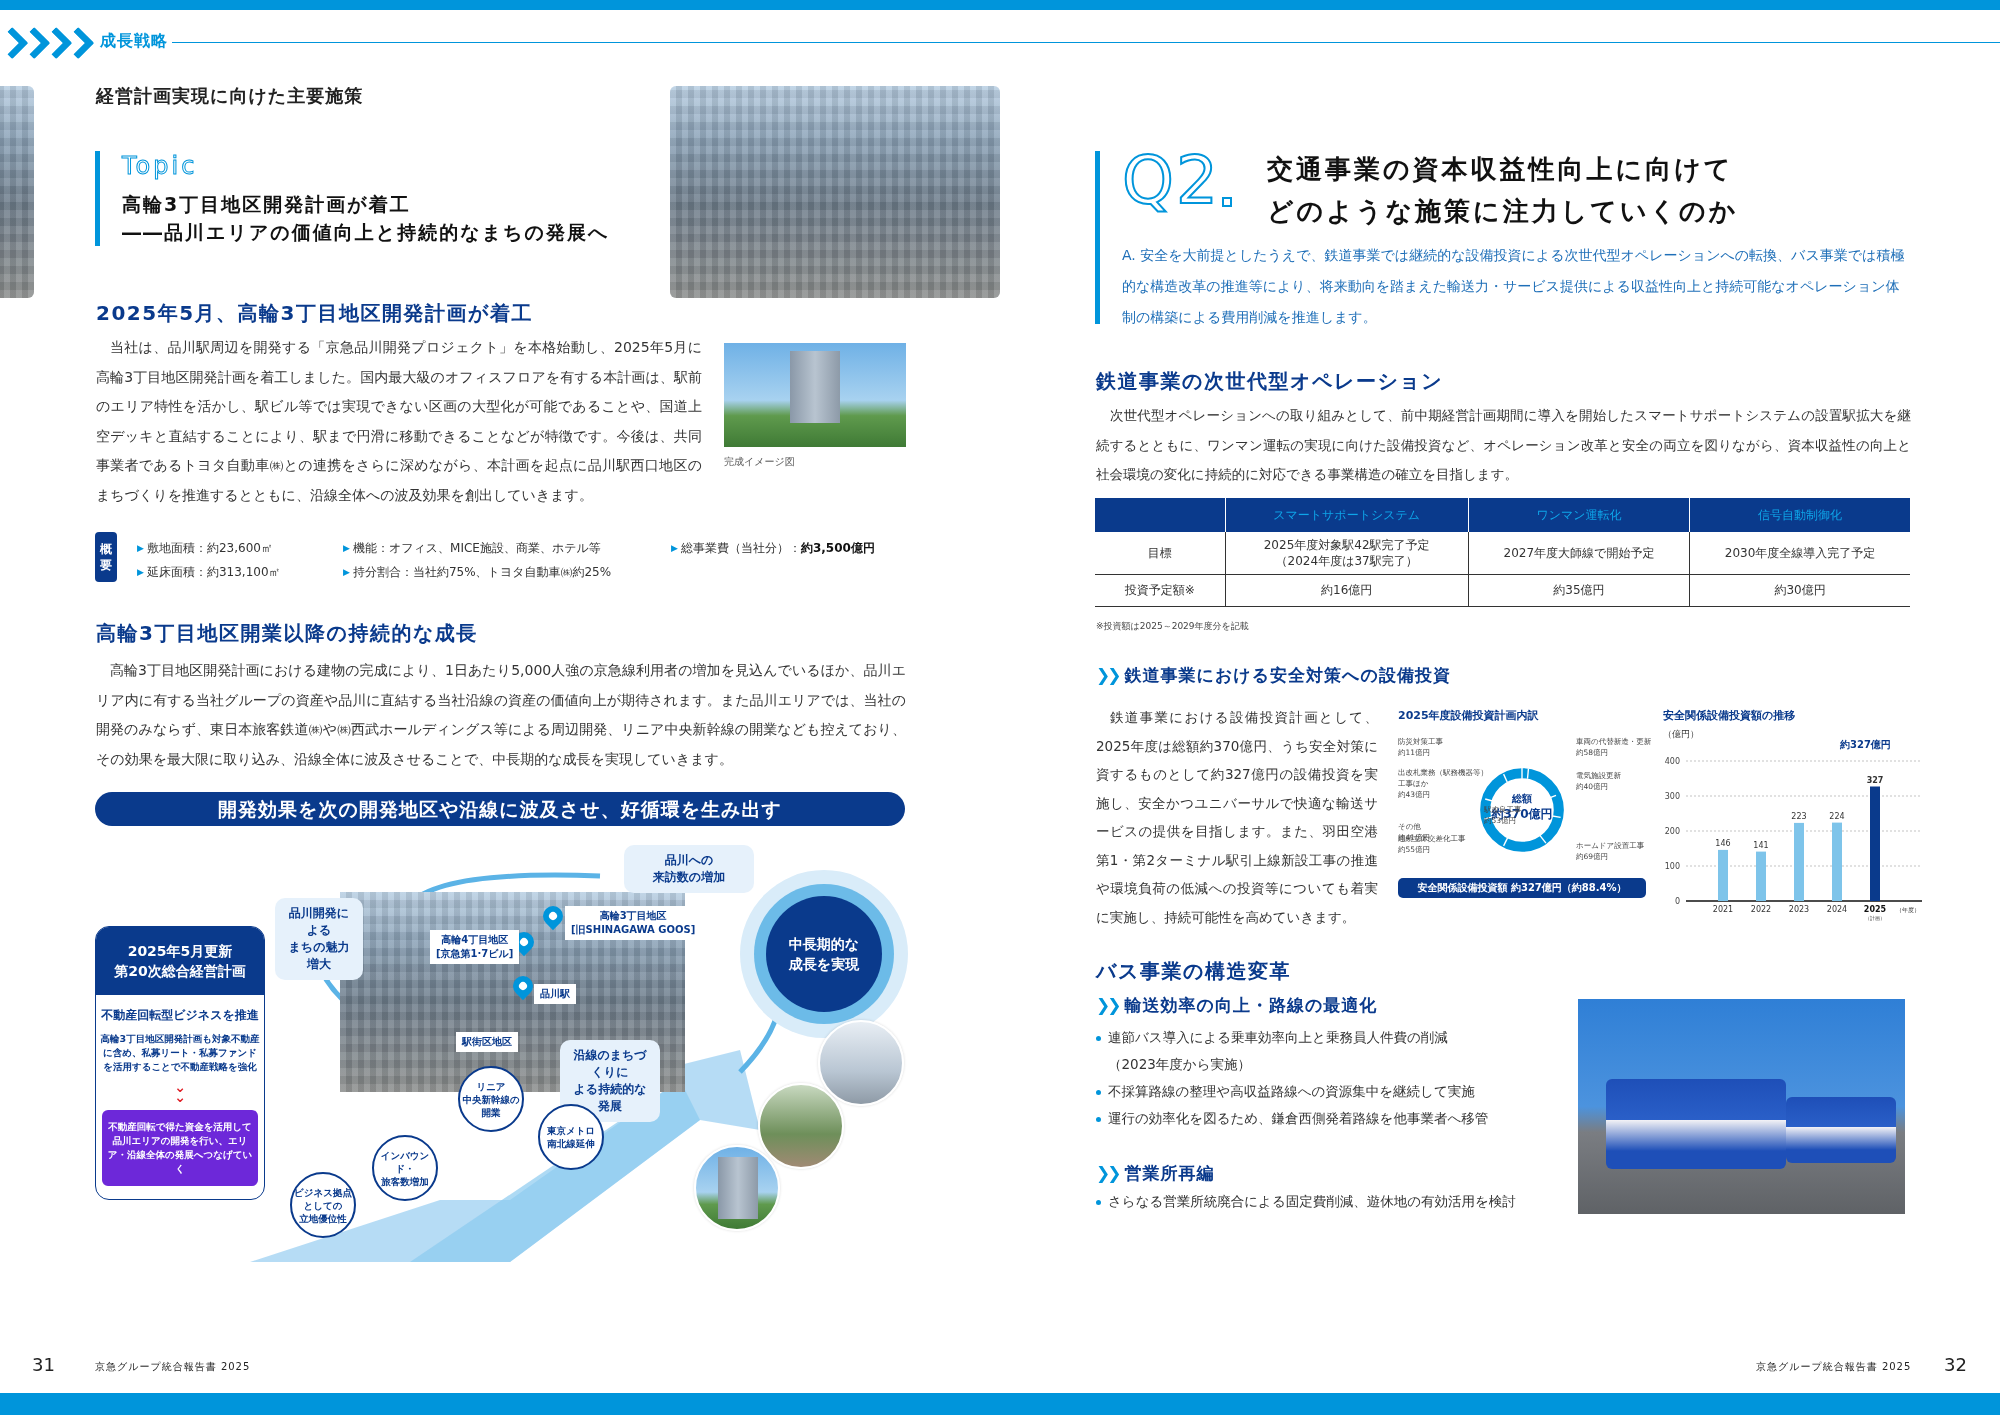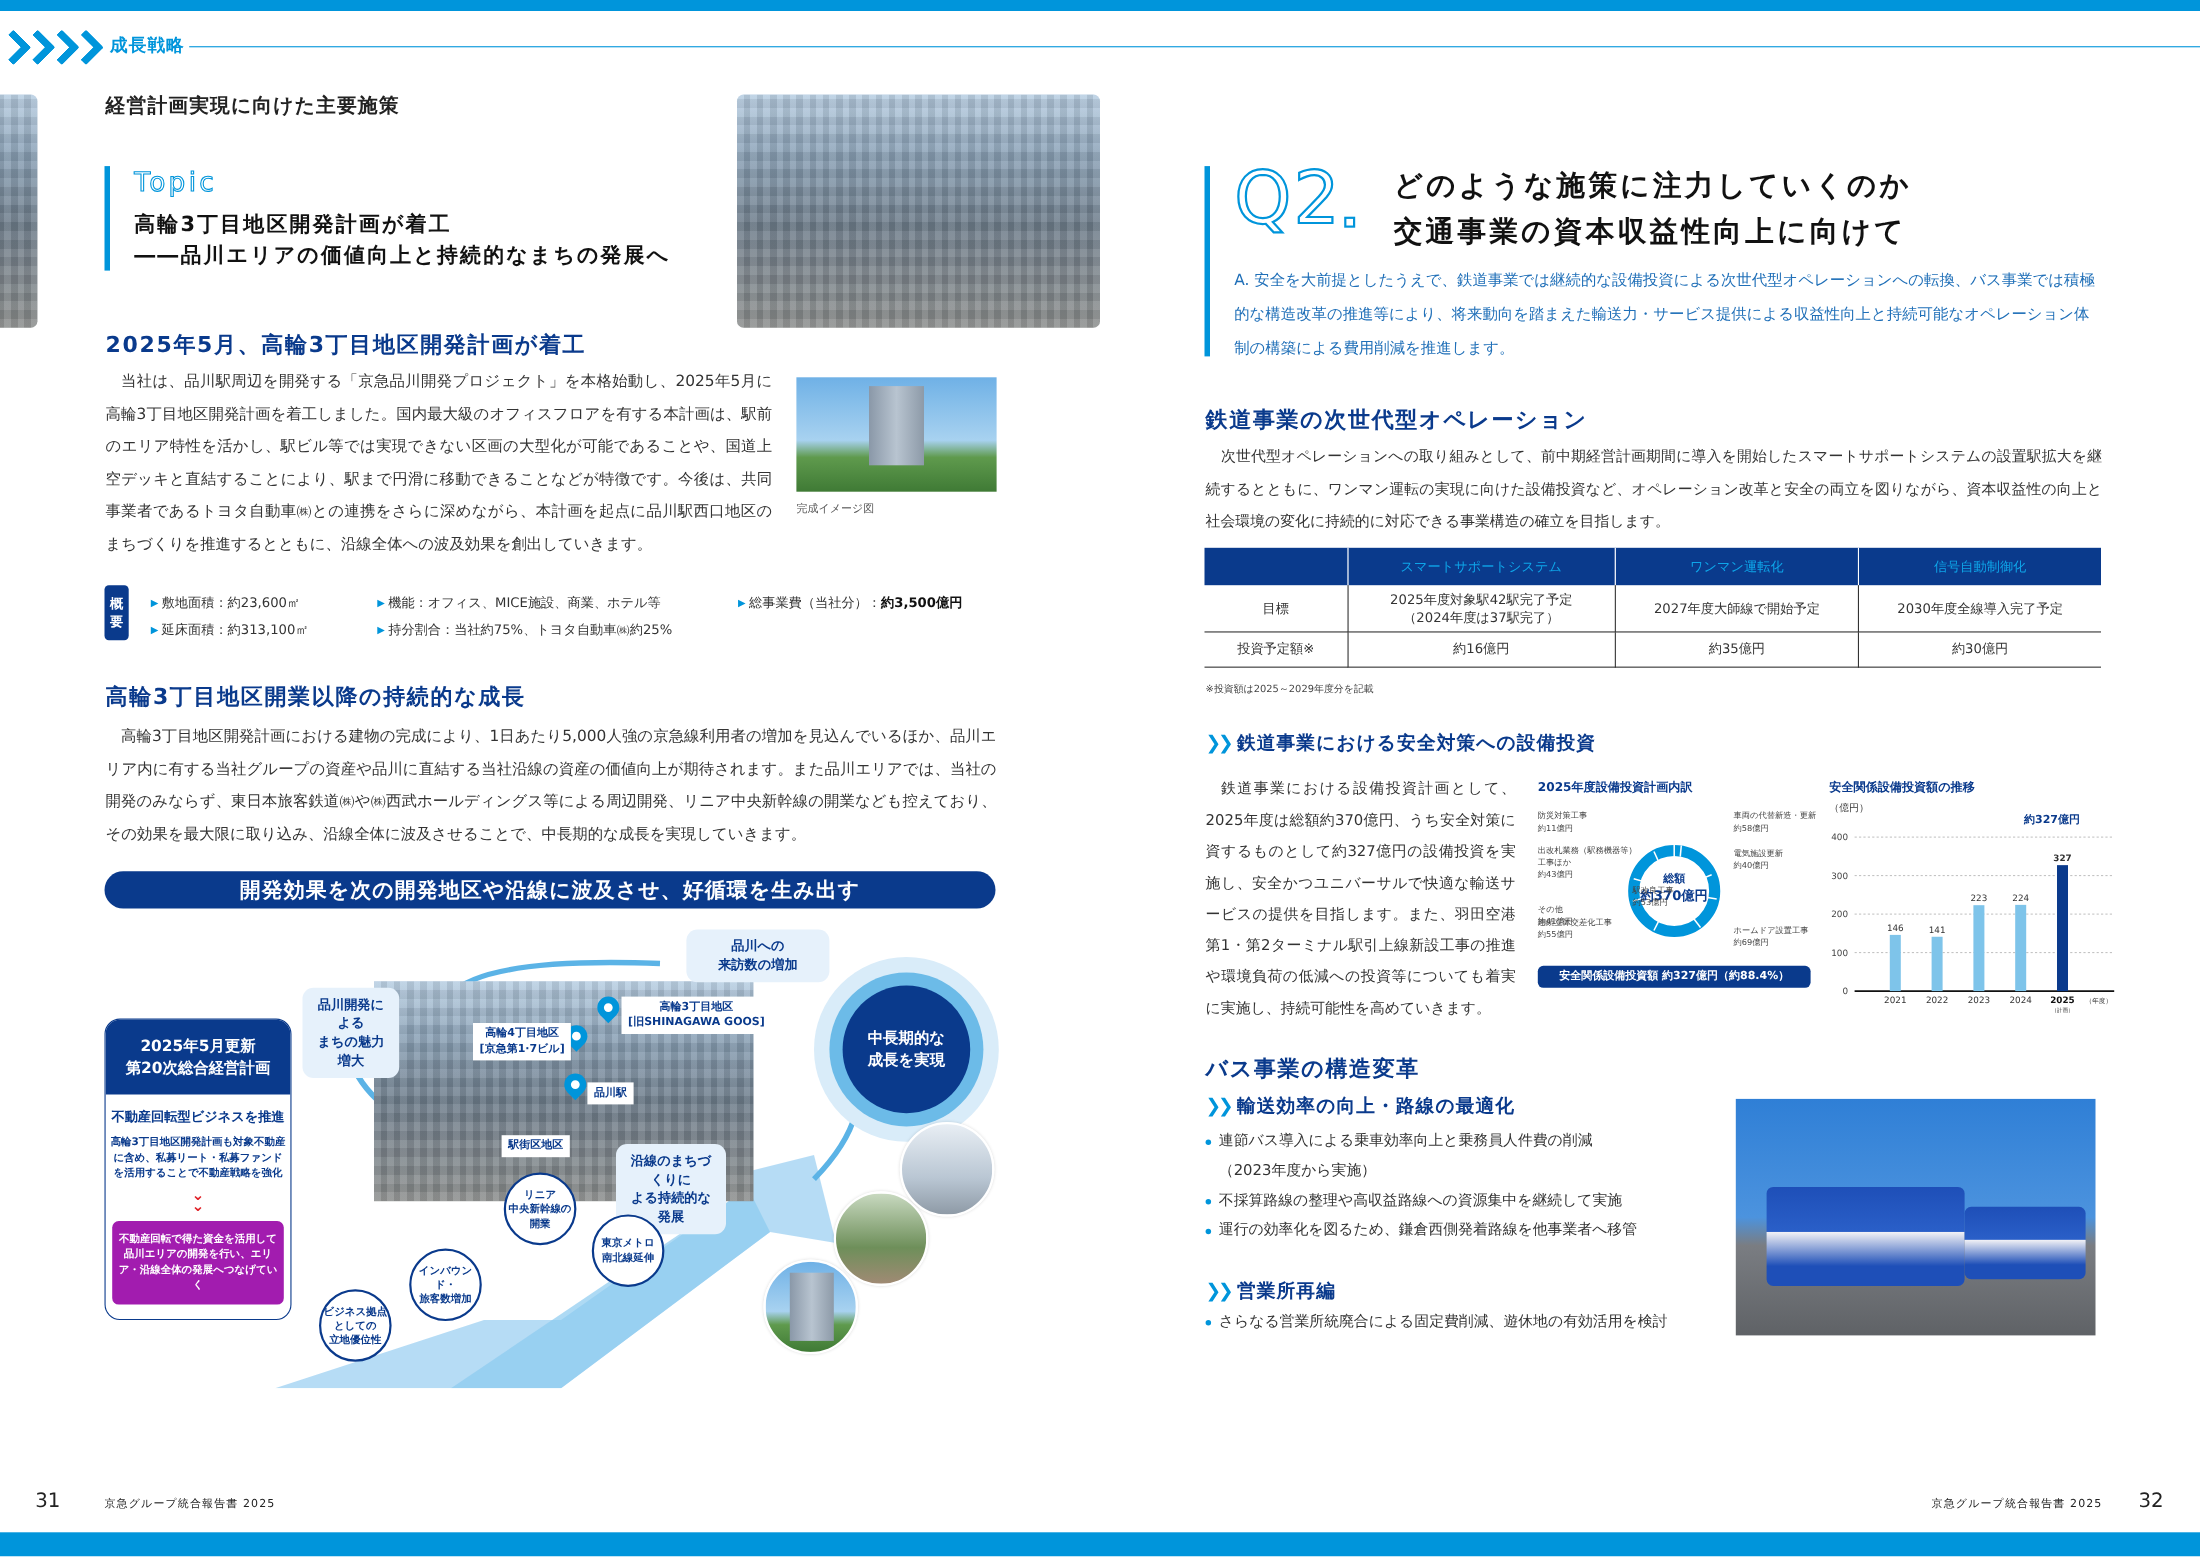--- a/index.html
+++ b/index.html
@@ -49,21 +49,21 @@
 
   .banner { left: 95px; top: 792px; width: 810px; height: 34px; background: #0a3a8c; border-radius: 17px; color: #fff;
     font-size: 19px; font-weight: bold; text-align: center; line-height: 34px; letter-spacing: 1px; }
 
   
   .plan-box { left: 95px; top: 926px; width: 170px; height: 274px; border: 1px solid #0a3a8c; border-radius: 14px; overflow: hidden; background: #fff; }
   .plan-head { height: 68px; background: #0a3a8c; color: #fff; font-size: 14px; font-weight: bold; text-align: center; line-height: 20px; padding-top: 14px; }
   .plan-sub { text-align: center; font-size: 12px; font-weight: bold; color: #0a3a8c; margin-top: 12px; }
   .plan-desc { text-align: center; font-size: 9.5px; color: #0a3a8c; line-height: 14px; margin-top: 8px; padding: 0 4px; font-weight: bold; }
   .plan-arrows { text-align: center; color: #e02027; font-size: 14px; line-height: 10px; margin-top: 8px; font-weight: bold; }
-  .plan-red { margin: 8px 6px 0 6px; background: #a21caf; color: #fff; font-size: 9.5px; text-align: center; border-radius: 6px; padding: 10px 3px; line-height: 14px; font-weight: bold; }
+  .plan-red { margin: 8px 6px 0 6px; background: #6d28d9; color: #fff; font-size: 9.5px; text-align: center; border-radius: 6px; padding: 10px 3px; line-height: 14px; font-weight: bold; }
   .bubble-lbl { position: absolute; background: #e6f1fb; color: #0a3a8c; font-size: 12px; font-weight: bold; text-align: center; line-height: 17px; border-radius: 10px; padding: 7px 10px; }
   .pin-lbl { position: absolute; background: #fff; color: #0a3a8c; font-size: 10px; font-weight: bold; text-align: center; line-height: 14px; padding: 3px 6px; }
   .pin { position: absolute; width: 20px; height: 20px; background: #0095db; border-radius: 50% 50% 50% 0; transform: rotate(-45deg); }
   .pin::after { content: ""; position: absolute; left: 6px; top: 6px; width: 8px; height: 8px; border-radius: 50%; background: #fff; }
 
   .goal-outer { left: 740px; top: 870px; width: 168px; height: 168px; border-radius: 50%; background: #d9ecf9; }
   .goal-mid { left: 754px; top: 884px; width: 140px; height: 140px; border-radius: 50%; background: #6cbbe8; }
   .goal-inner { left: 766px; top: 896px; width: 116px; height: 116px; border-radius: 50%; background: #0a3a8c; color: #fff;
     font-size: 14px; font-weight: bold; display: flex; align-items: center; justify-content: center; text-align: center; line-height: 20px; }
 
@@ -220,22 +220,22 @@
 <div class="round-photo photo-render" style="left:694px; top:1145px; width:86px; height:86px;">
   <div class="tower" style="left:22px; top:10px; width:40px; height:62px;"></div>
 </div>
 <div class="round-photo" style="left:758px; top:1083px; width:86px; height:86px; background:linear-gradient(180deg,#c8d9c0,#6e8f5a 60%,#a08a74);"></div>
 <div class="round-photo" style="left:818px; top:1020px; width:86px; height:86px; background:linear-gradient(180deg,#e8eef4,#b9c6d3 60%,#8e9aa6);"></div>
 
 <div class="abs q-bar"></div>
 <div class="abs q-mark">Q2</div>
 <div class="abs q-dot"></div>
 <div class="abs q-title">
+  <div>交通事業の資本収益性向上に向けて</div>
   <div>どのような施策に注力していくのか</div>
-  <div>交通事業の資本収益性向上に向けて</div>
 </div>
 <div class="abs q-answer">A. 安全を大前提としたうえで、鉄道事業では継続的な設備投資による次世代型オペレーションへの転換、バス事業では積極的な構造改革の推進等により、将来動向を踏まえた輸送力・サービス提供による収益性向上と持続可能なオペレーション体制の構築による費用削減を推進します。</div>
 
 <div class="abs h2-blue" style="left:1096px; top:368px;">鉄道事業の次世代型オペレーション</div>
 <div class="abs body-text" style="left:1096px; top:401px; width:815px; font-size:13.5px; text-indent:14px;">次世代型オペレーションへの取り組みとして、前中期経営計画期間に導入を開始したスマートサポートシステムの設置駅拡大を継続するとともに、ワンマン運転の実現に向けた設備投資など、オペレーション改革と安全の両立を図りながら、資本収益性の向上と社会環境の変化に持続的に対応できる事業構造の確立を目指します。</div>
 
 <table class="abs rt-table">
   <thead>
     <tr>
       <th style="width:130px;"></th>

